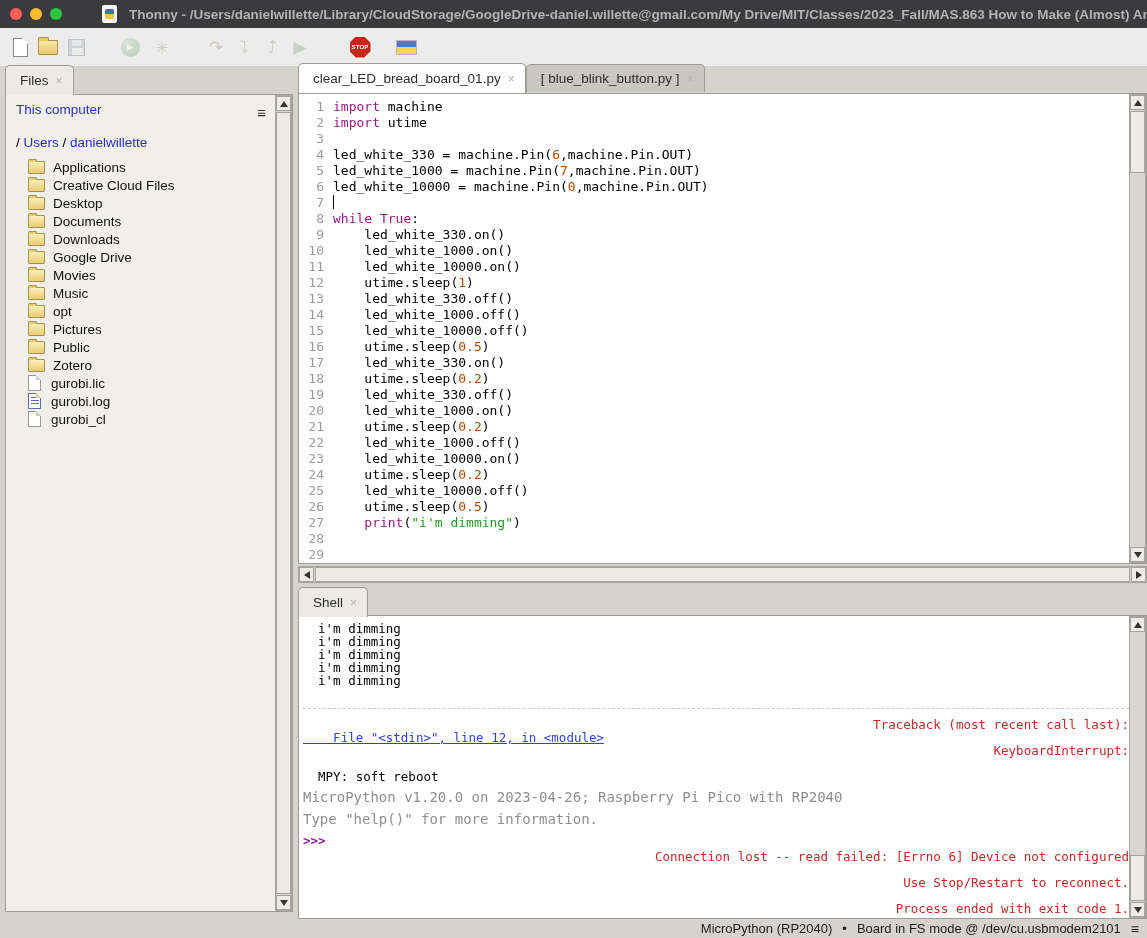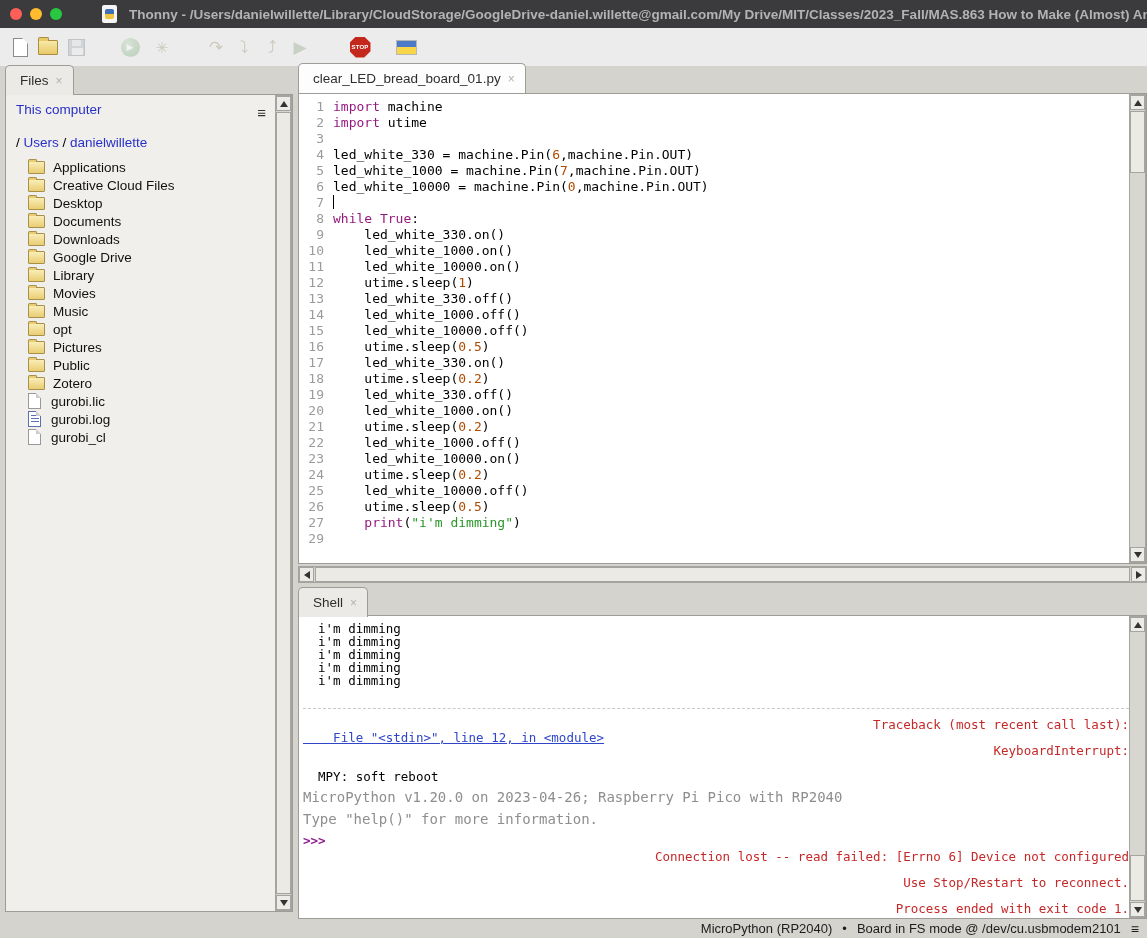--- a/index.html
+++ b/index.html
@@ -187,25 +187,20 @@
         <span>Downloads</span>
       </div>
       <div class="tree-row">
         <span class="tri"></span>
         <span class="fold"></span>
         <span>Google Drive</span>
       </div>
       <div class="tree-row">
         <span class="tri"></span>
         <span class="fold"></span>
-        <span>Library</span>
-      </div>
-      <div class="tree-row">
-        <span class="tri"></span>
-        <span class="fold"></span>
         <span>Movies</span>
       </div>
       <div class="tree-row">
         <span class="tri"></span>
         <span class="fold"></span>
         <span>Music</span>
       </div>
       <div class="tree-row">
         <span class="tri"></span>
         <span class="fold"></span>
@@ -246,20 +241,24 @@
     <div class="sb-thumb" style="left:0; top:16px; width:15px; height:782px;"></div>
     <div class="sb-btn" style="bottom:0; left:0;">
         <div class="arrow ar-dn"></div>
       </div>
   </div>
 </div>
 
 <div class="tabstrip" style="left:298px; top:63px;" id="editor-tabs">
     <div class="tab active white">
       <span>clear_LED_bread_board_01.py</span>
+      <span class="x">×</span>
+    </div>
+    <div class="tab">
+      <span>[ blue_blink_button.py ]</span>
       <span class="x">×</span>
     </div>
   </div>
 <div class="pane" id="editor-pane">
   <div id="code">
       <div class="code-line"><span class="lno">1</span><span class="ct"><span class="k">import</span><span> machine</span></span></div>
       <div class="code-line"><span class="lno">2</span><span class="ct"><span class="k">import</span><span> utime</span></span></div>
       <div class="code-line"><span class="lno">3</span><span class="ct"></span></div>
       <div class="code-line"><span class="lno">4</span><span class="ct"><span>led_white_330 = machine.Pin(</span><span class="n">6</span><span>,machine.Pin.OUT)</span></span></div>
       <div class="code-line"><span class="lno">5</span><span class="ct"><span>led_white_1000 = machine.Pin(</span><span class="n">7</span><span>,machine.Pin.OUT)</span></span></div>
@@ -278,20 +277,21 @@
       <div class="code-line"><span class="lno">18</span><span class="ct"><span>    utime.sleep(</span><span class="n">0.2</span><span>)</span></span></div>
       <div class="code-line"><span class="lno">19</span><span class="ct"><span>    led_white_330.off()</span></span></div>
       <div class="code-line"><span class="lno">20</span><span class="ct"><span>    led_white_1000.on()</span></span></div>
       <div class="code-line"><span class="lno">21</span><span class="ct"><span>    utime.sleep(</span><span class="n">0.2</span><span>)</span></span></div>
       <div class="code-line"><span class="lno">22</span><span class="ct"><span>    led_white_1000.off()</span></span></div>
       <div class="code-line"><span class="lno">23</span><span class="ct"><span>    led_white_10000.on()</span></span></div>
       <div class="code-line"><span class="lno">24</span><span class="ct"><span>    utime.sleep(</span><span class="n">0.2</span><span>)</span></span></div>
       <div class="code-line"><span class="lno">25</span><span class="ct"><span>    led_white_10000.off()</span></span></div>
       <div class="code-line"><span class="lno">26</span><span class="ct"><span>    utime.sleep(</span><span class="n">0.5</span><span>)</span></span></div>
       <div class="code-line"><span class="lno">27</span><span class="ct"><span>    </span><span class="k">print</span><span>(</span><span class="s">"i'm dimming"</span><span>)</span></span></div>
+      <div class="code-line"><span class="lno">28</span><span class="ct"></span></div>
       <div class="code-line"><span class="lno">29</span><span class="ct"></span></div>
     </div>
   <div class="scroll-v" style="right:0; top:0; height:469px;">
     <div class="sb-btn" style="top:0; left:0;">
         <div class="arrow ar-up"></div>
       </div>
     <div class="sb-thumb" style="left:0; top:16px; width:15px; height:62px;"></div>
     <div class="sb-btn" style="bottom:0; left:0;">
         <div class="arrow ar-dn"></div>
       </div>

